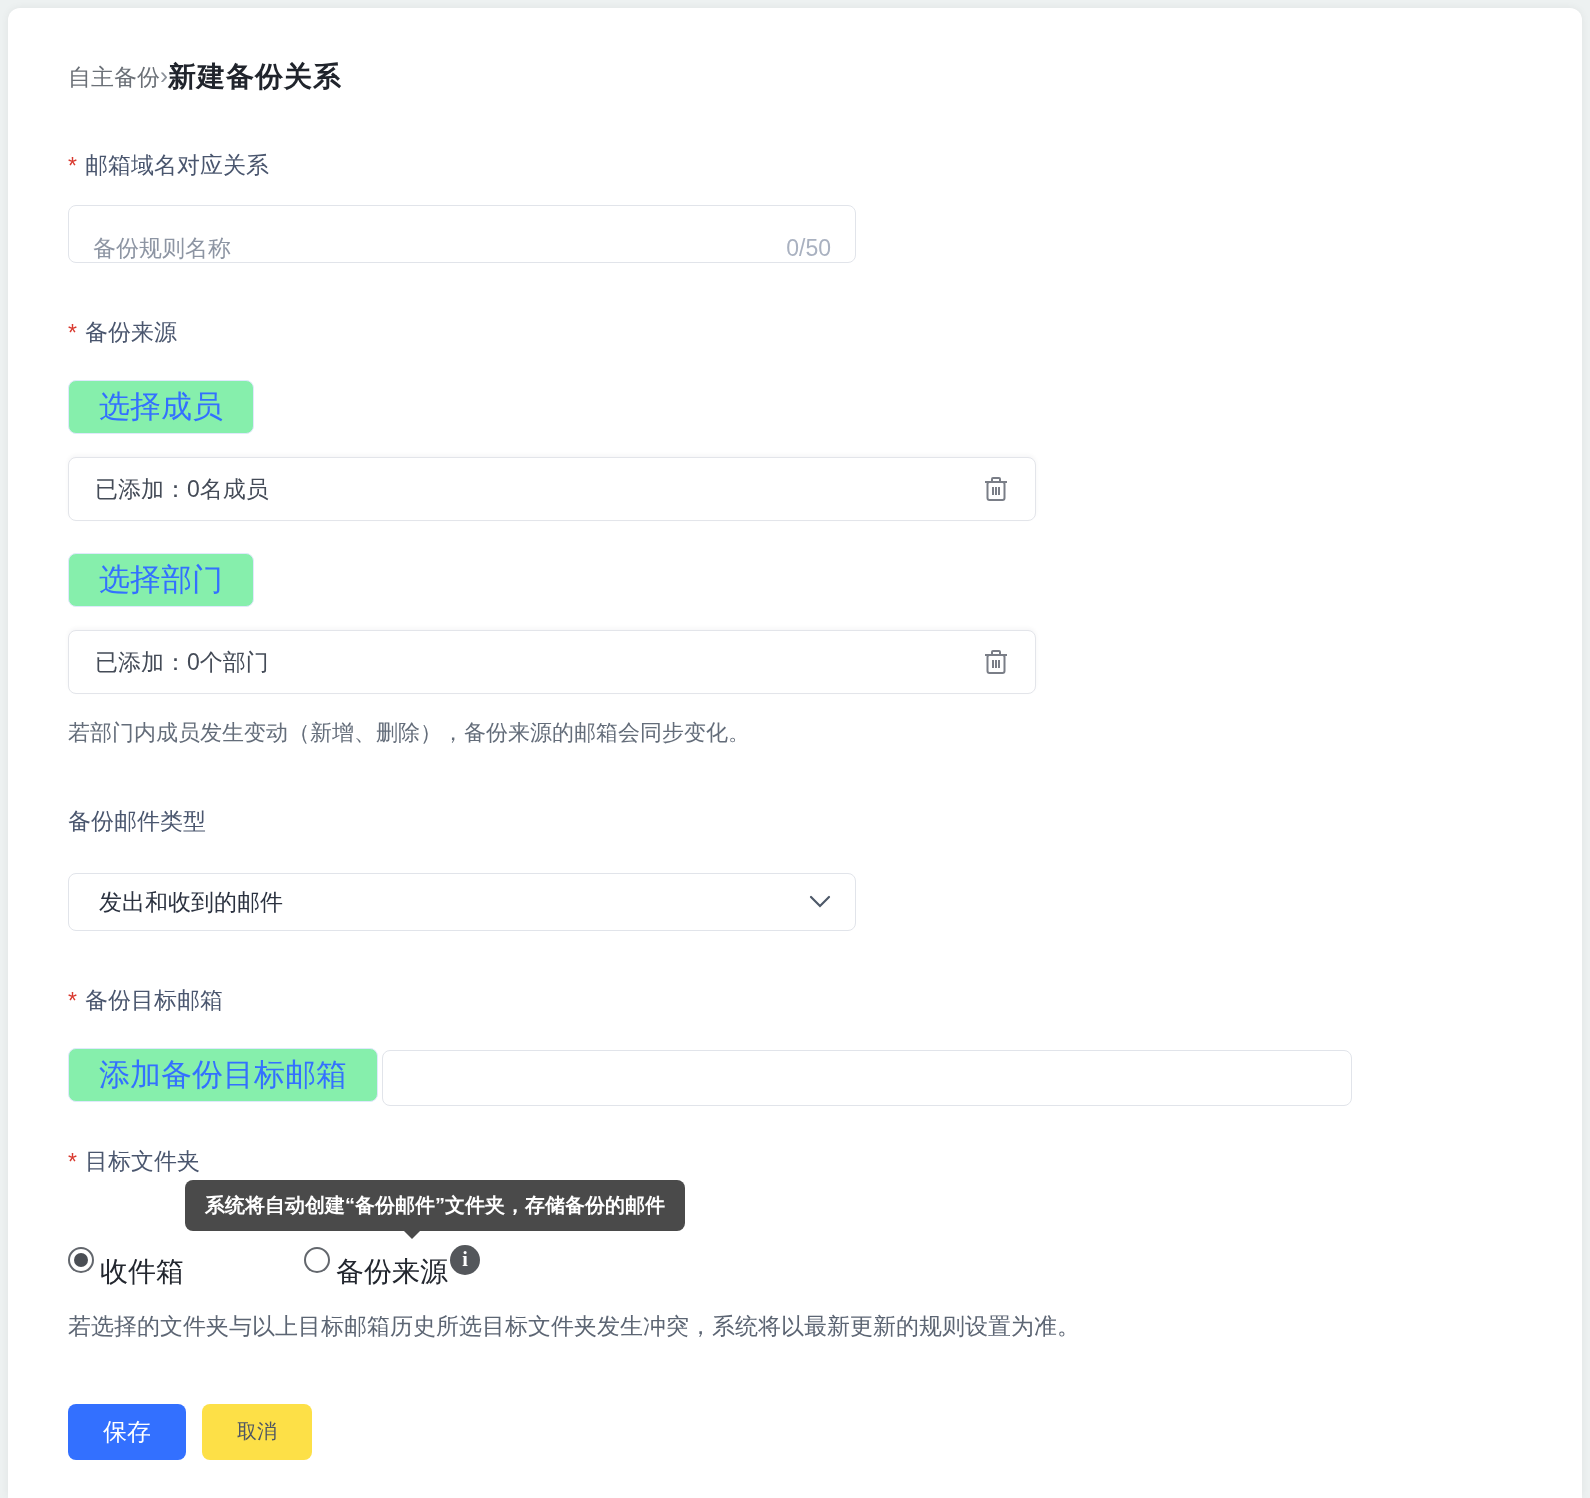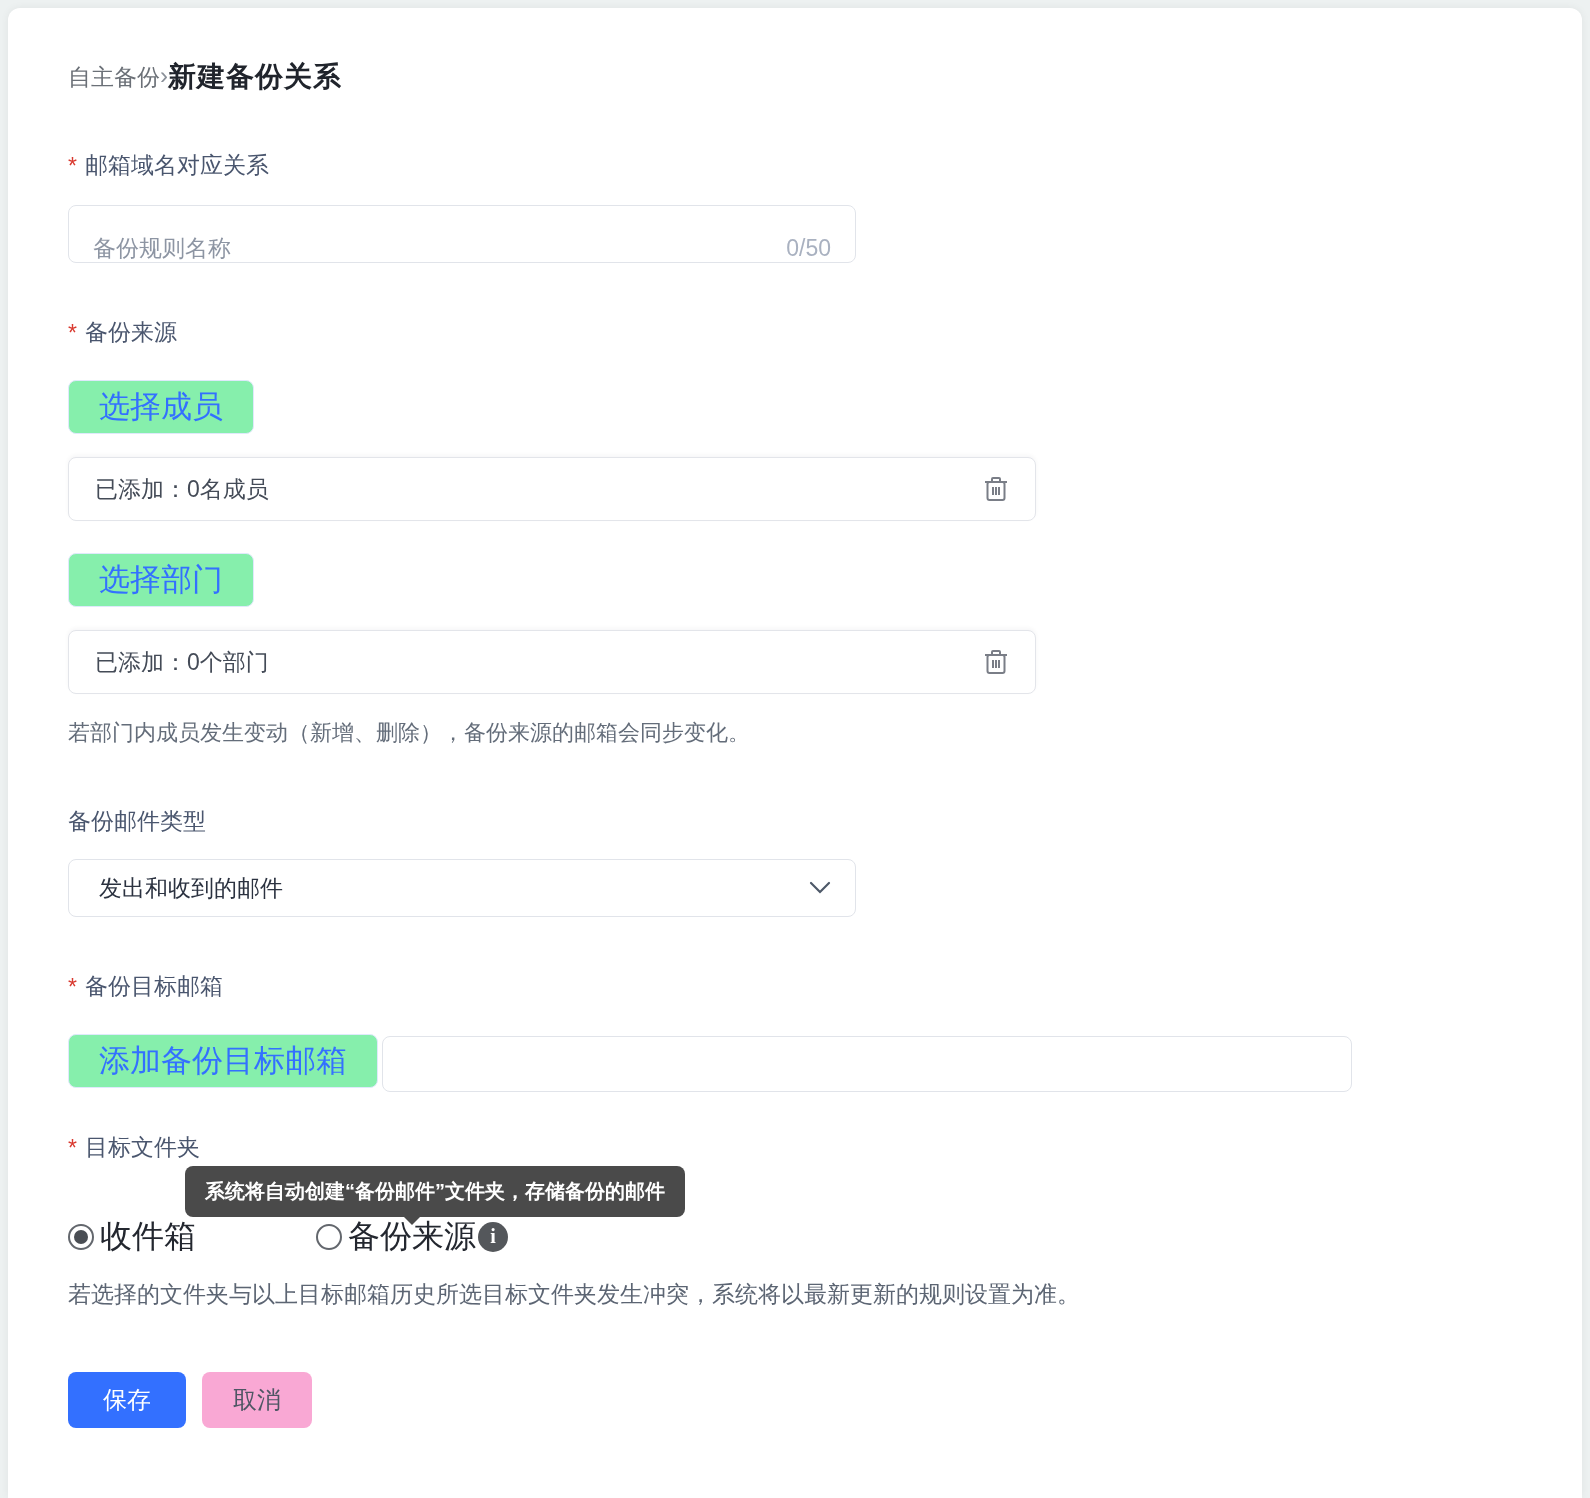--- a/index.html
+++ b/index.html
@@ -46,21 +46,21 @@
     box-shadow:0 -2px 4px rgba(31,35,41,0.04);
     display:flex; align-items:center; padding:0 26px; background:#fff;
   }
   .summary-text { font-size:23px; color:#444b57; flex:1; }
   .trash { width:26px; height:28px; cursor:pointer; display:flex; align-items:center; }
 
   .hint { margin-top:24px; font-size:22px; color:#646d7a; }
 
   
   .select-box {
-    margin-top:22px; width:788px; height:58px; border:1px solid #e1e4ea; border-radius:8px;
+    margin-top:36px; width:788px; height:58px; border:1px solid #e1e4ea; border-radius:8px;
     display:flex; align-items:center; padding:0 24px 0 30px; cursor:pointer; background:#fff;
   }
   .select-value { flex:1; font-size:23px; color:#2b3240; }
 
   .empty-input {
     margin-top:24px; width:970px; height:56px;
     border:1px solid #e1e4ea; border-radius:8px; background:#fff;
     font-size:23px; color:#20242c; padding:0 24px; outline:none; font-family:inherit;
   }
 
@@ -75,38 +75,38 @@
     position:absolute; left:218px; bottom:-8px; width:0; height:0;
     border-left:9px solid transparent; border-right:9px solid transparent; border-top:9px solid #4a4a4a;
   }
   .radio-row { margin-top:52px; display:flex; align-items:center; }
   .radio-opt { display:flex; align-items:center; cursor:pointer; }
   .radio-circle {
     width:26px; height:26px; border-radius:50%; border:2px solid #63676d; background:#fff;
     display:flex; align-items:center; justify-content:center; flex:none;
   }
   .radio-circle.checked::after { content:""; width:14px; height:14px; border-radius:50%; background:#4a4e54; }
-  .radio-label { font-size:32px; color:#23272f; margin-left:6px; }
+  .radio-label { font-size:28px; color:#23272f; margin-left:6px;margin-top:24px; }
   .gap-opt { width:120px; }
   .info-badge {
     width:30px; height:30px; border-radius:50%; background:#54575b; color:#fff;
     font-size:20px; font-family:"Liberation Serif","DejaVu Serif",serif; font-weight:bold;
     display:flex; align-items:center; justify-content:center; margin-left:2px; cursor:pointer; flex:none;
   }
   .hint2 { margin-top:20px; font-size:23px; color:#5c6573; }
 
   
   .actions { margin-top:62px; display:flex; gap:16px; }
   .btn-save {
     width:118px; height:56px; background:#3370ff; color:#fff; border:none; border-radius:8px;
     font-size:24px; cursor:pointer; font-family:inherit;
   }
   .btn-cancel {
-    width:110px; height:56px; background:#f9a8d4; color:#4e5664; border:none; border-radius:8px;
-    font-size:24px; cursor:pointer; font-family:inherit;
+    width:110px; height:56px; background:#fde047; color:#4e5664; border:none; border-radius:8px;
+    font-size:20px; cursor:pointer; font-family:inherit;
   }
   svg { display:block; }
 </style>
 </head>
 <body>
 
 <div class="card">
   <div class="content">
 
     

